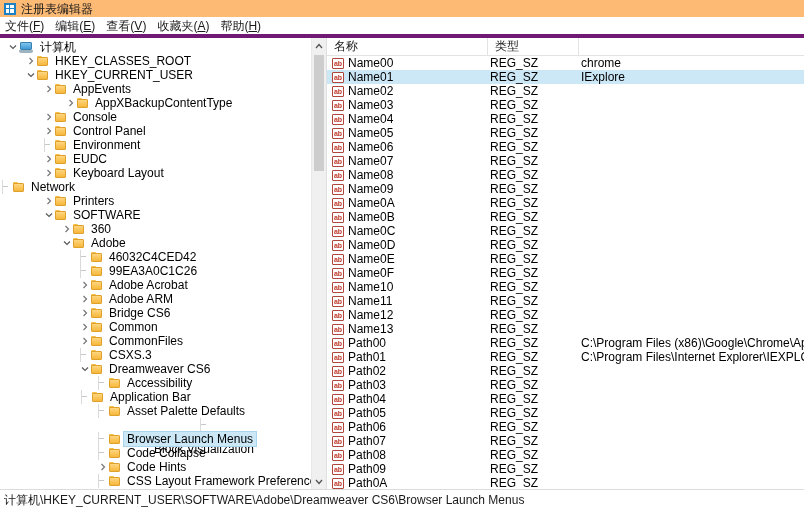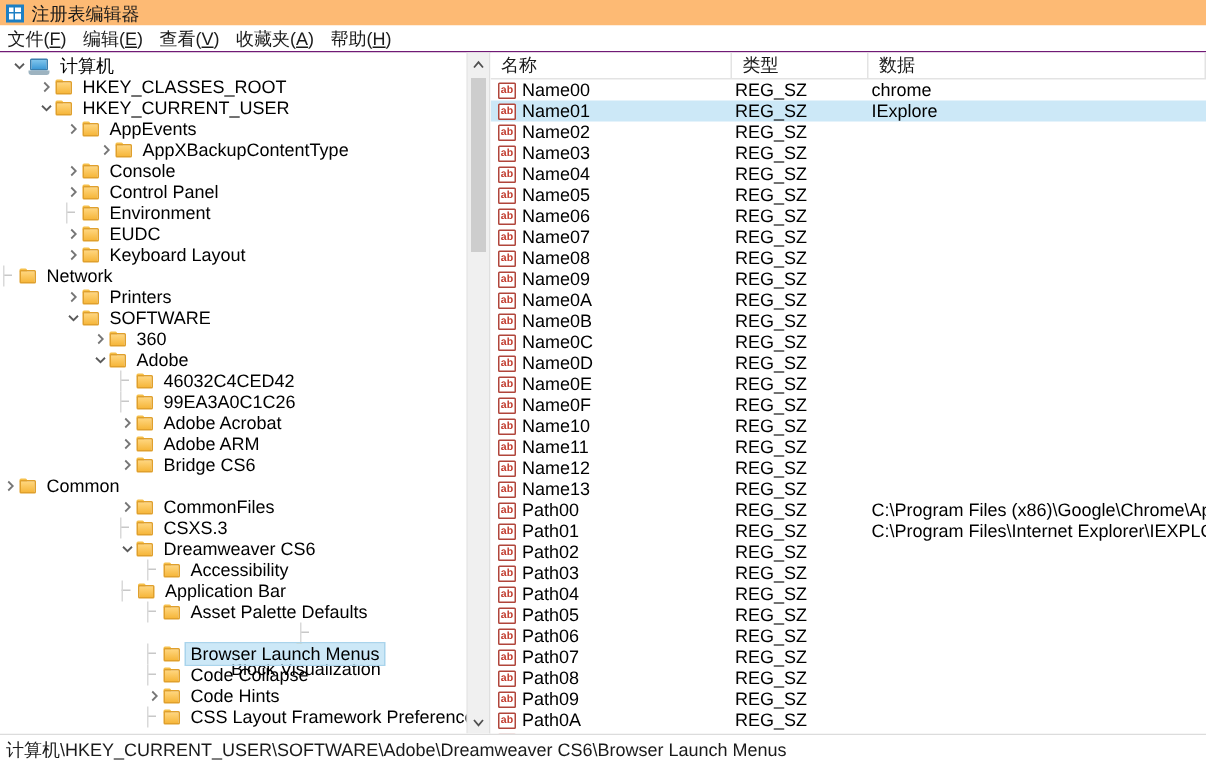--- a/index.html
+++ b/index.html
@@ -71,21 +71,21 @@
     cursor: default;
   }
   .menu-item .mn { text-decoration: none; }
   .menu-item .ac { text-decoration: underline; }
 
   
   .main {
     flex: 1 1 auto;
     display: flex;
     min-height: 0;
-    border-top: 1px solid #701a75;
+    border-top: 4px solid #701a75;
   }
 
   
   .tree-pane {
     width: 326px;
     flex: none;
     position: relative;
     background: #ffffff;
     border-right: 1px solid #dfdfdf;
     overflow: hidden;
@@ -559,21 +559,21 @@
                 <svg width="8" height="8" viewBox="0 0 8 8">
                   <path d="M2.5 1 L5.5 4 L2.5 7" fill="none" stroke="#767676" stroke-width="1.2"></path>
                 </svg>
               </div>
               <div class="folder-ico">
                 <div class="ft"></div>
                 <div class="fb"></div>
               </div>
               <div class="tlabel">Bridge CS6</div>
             </div>
-            <div class="tnode" style="">
+            <div class="tnode" style="padding-left: 78px;">
               <div class="expander">
                 <svg width="8" height="8" viewBox="0 0 8 8">
                   <path d="M2.5 1 L5.5 4 L2.5 7" fill="none" stroke="#767676" stroke-width="1.2"></path>
                 </svg>
               </div>
               <div class="folder-ico">
                 <div class="ft"></div>
                 <div class="fb"></div>
               </div>
               <div class="tlabel">Common</div>
@@ -692,21 +692,20 @@
               <path d="M1 1 L4 4.5 L7 1" fill="none" stroke="#505050" stroke-width="1.2"></path>
             </svg>
         </div>
       </div>
     </div>
 
     <div class="list-pane">
       <div class="list-header">
         <div class="hcell c-name">名称</div>
         <div class="hcell c-type">类型</div>
-        <div class="hcell c-data">数据</div>
       </div>
       <div class="list-body" id="list-body">
           <div class="lrow">
             <div class="reg-ico">
               <span>ab</span>
             </div>
             <div class="cell c-name">Name00</div>
             <div class="cell c-type">REG_SZ</div>
             <div class="cell c-data">chrome</div>
           </div>

